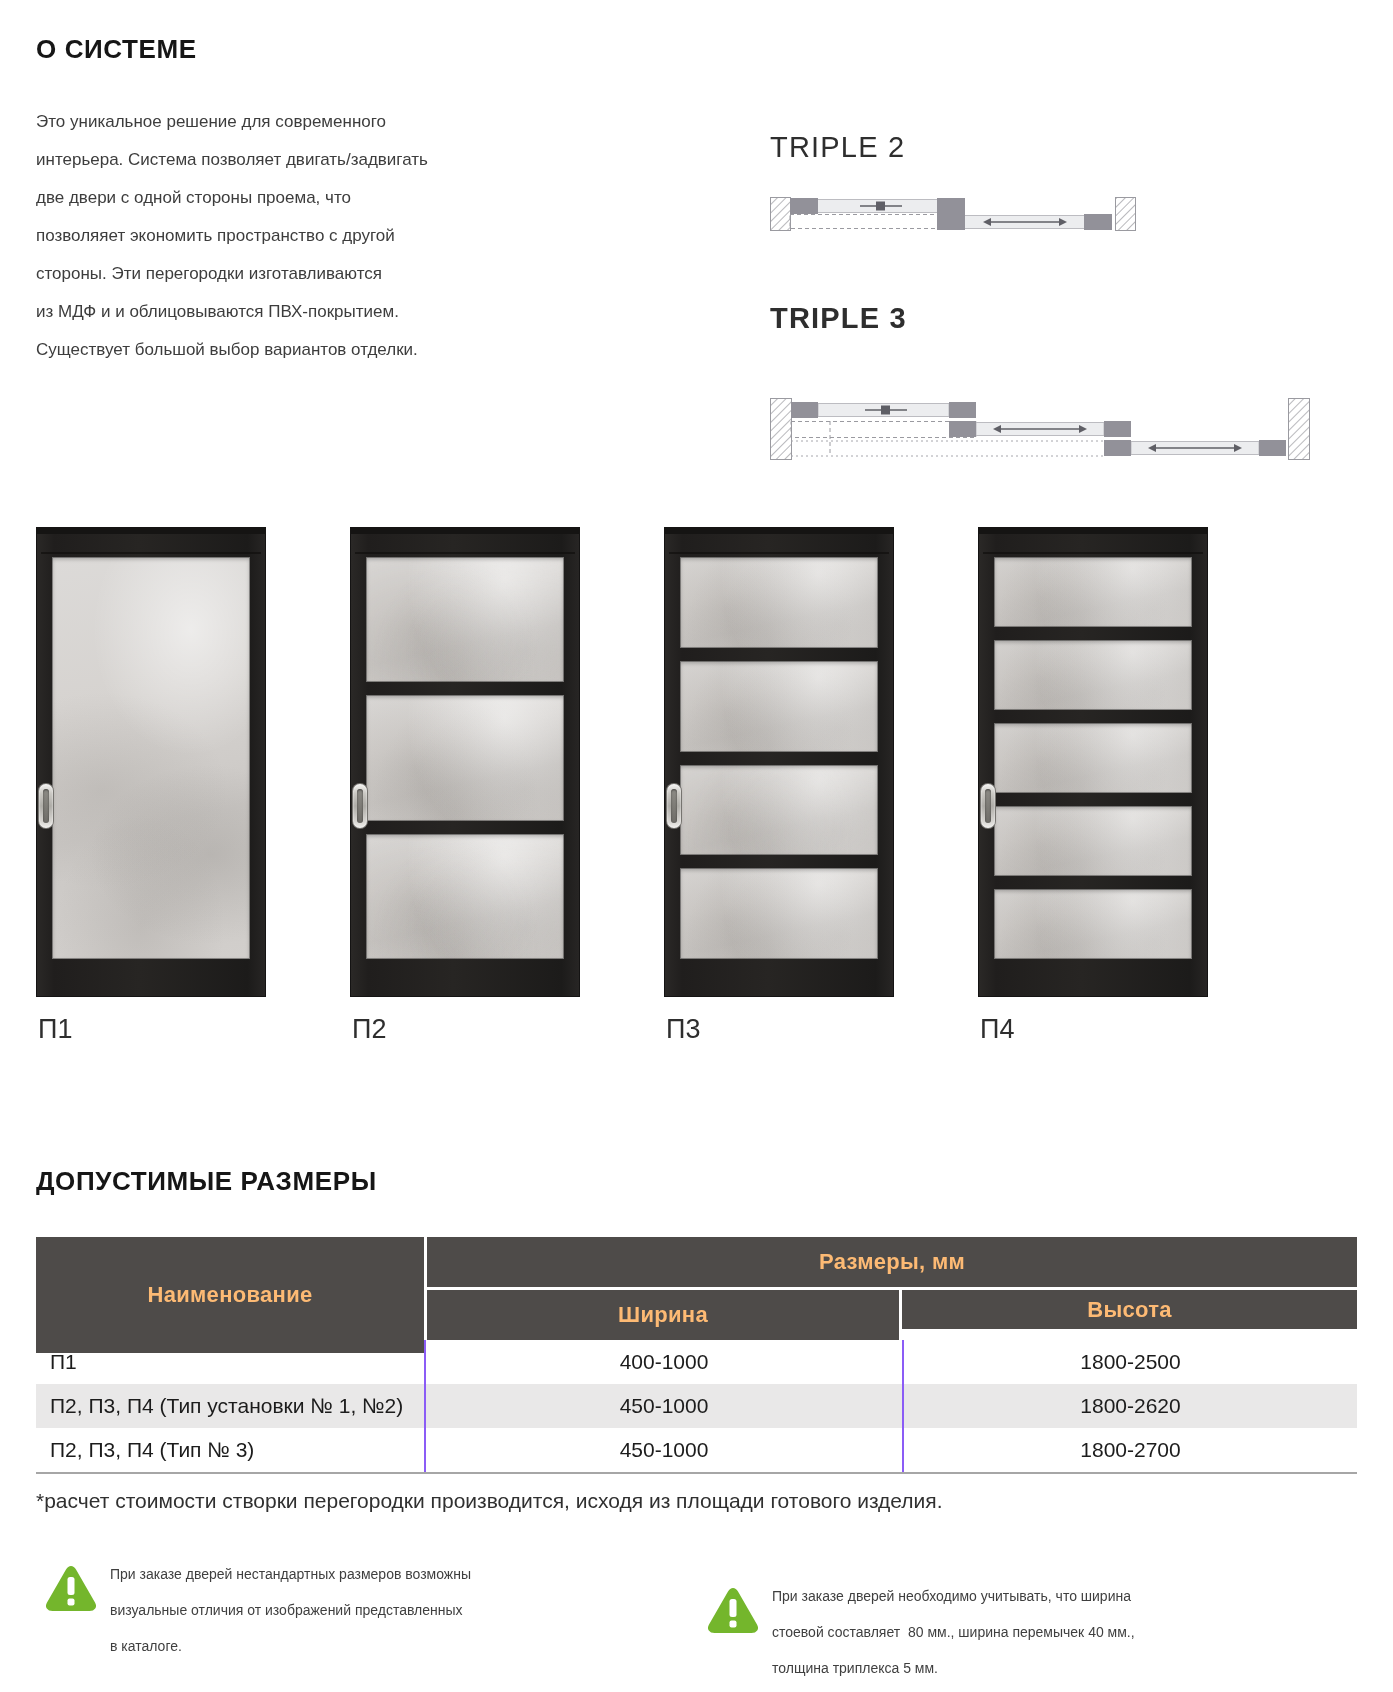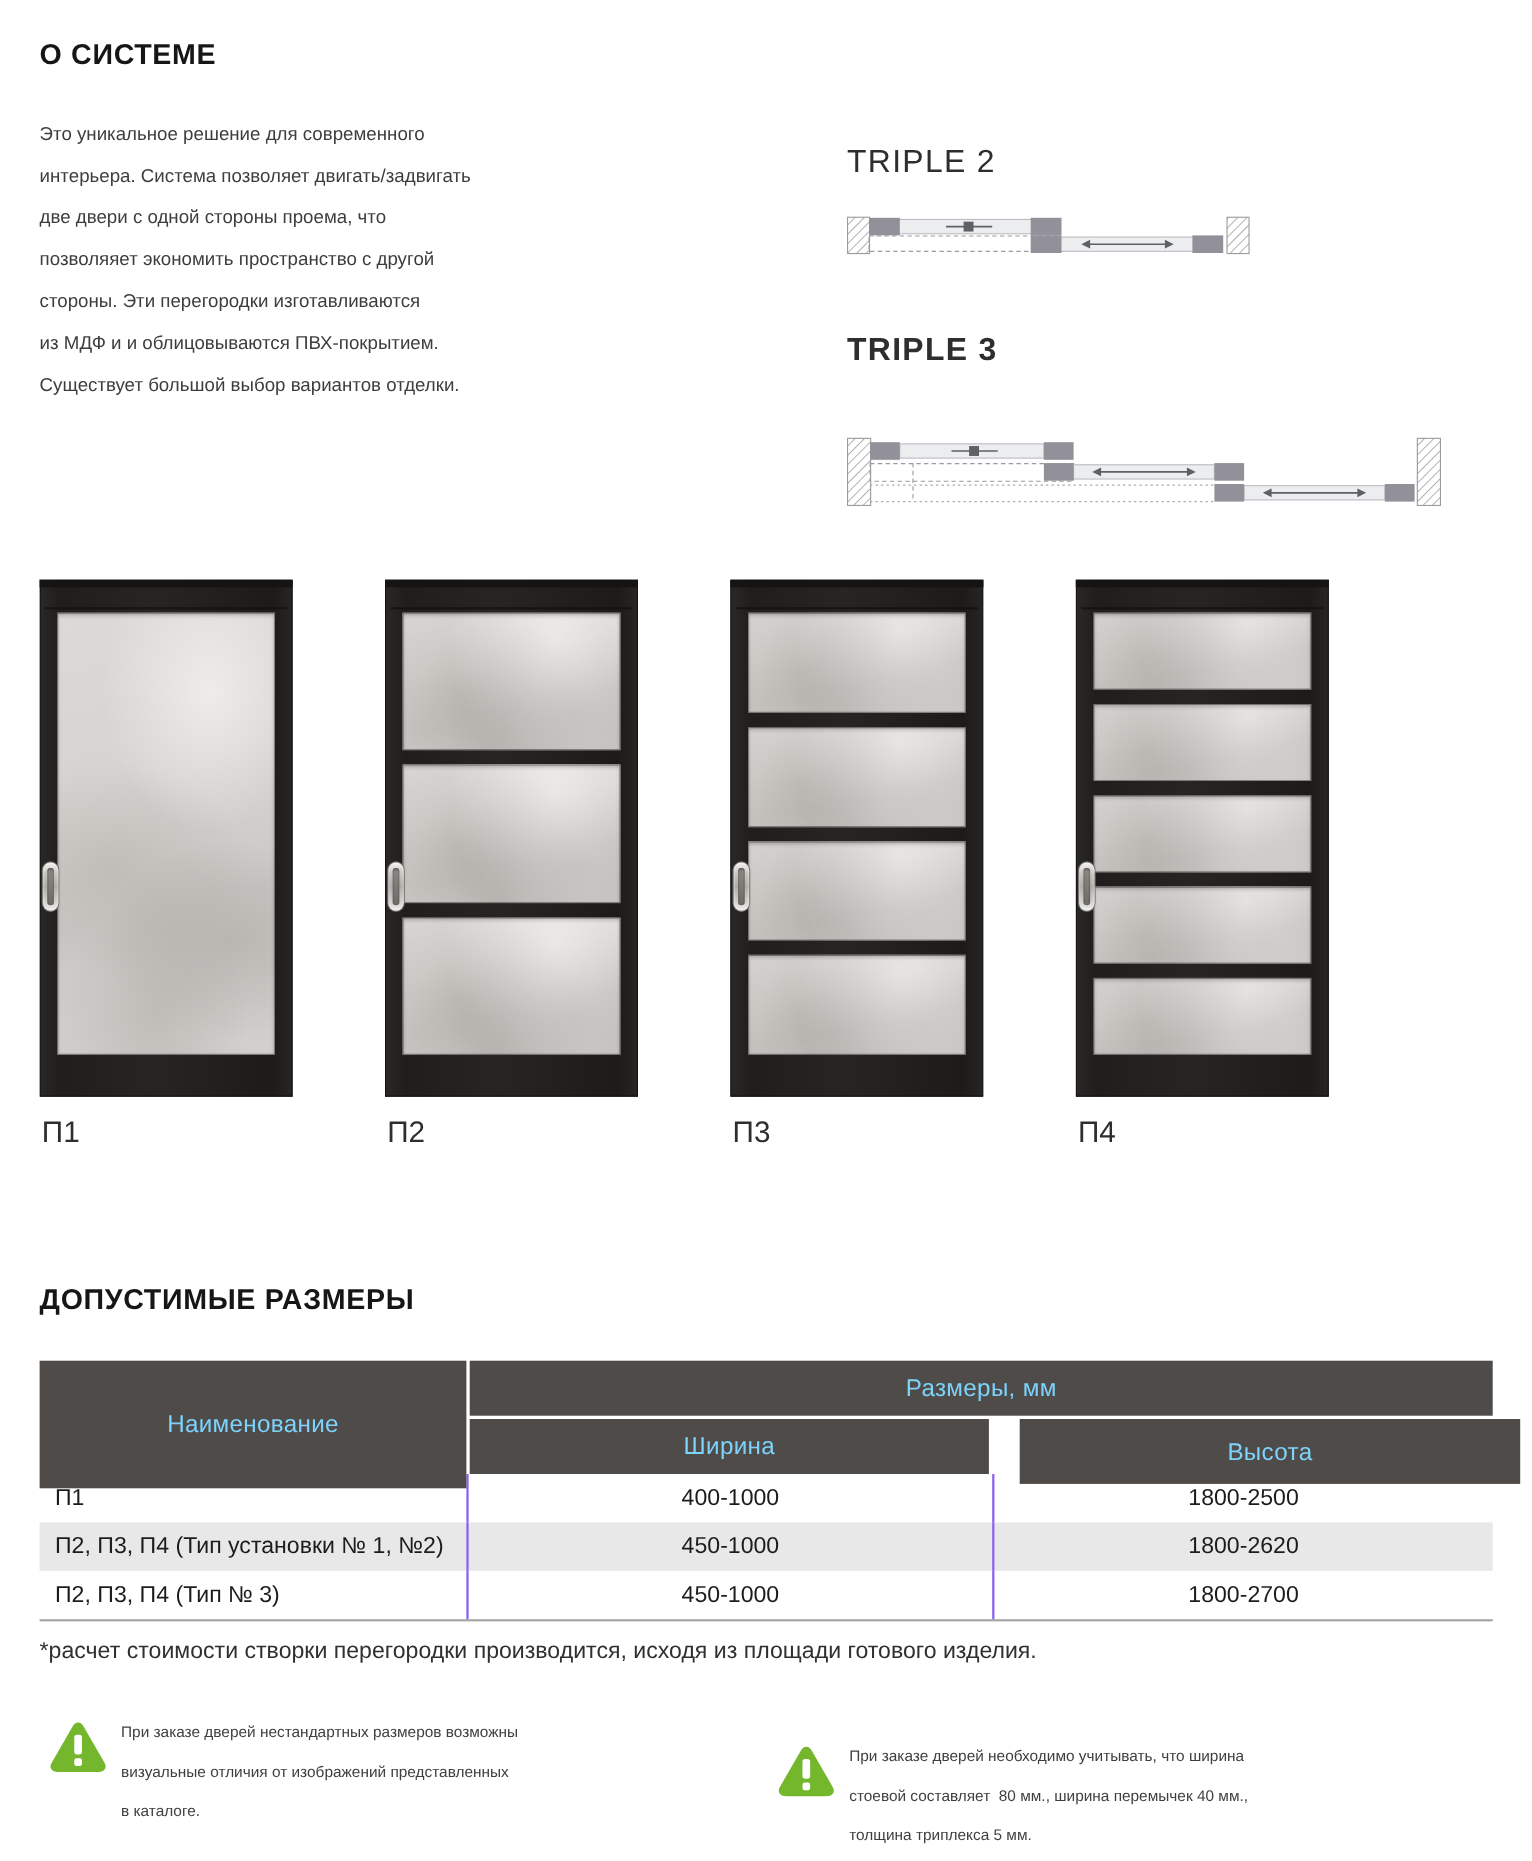--- a/index.html
+++ b/index.html
@@ -42,26 +42,26 @@
   .door-handle{position:absolute;left:3px;top:257px;width:14px;height:44px;border-radius:7px;
     background:linear-gradient(180deg,#f5f4f2,#c9c7c2 22%,#aeaca7 50%,#d6d4d0 84%,#f0efec);
     box-shadow:0 0 0 1px #767470, inset 0 0 2px #ffffff;}
   .door-handle::after{content:'';position:absolute;left:4px;right:4px;top:5px;bottom:5px;border-radius:4px;
     background:linear-gradient(180deg,#8d8b86,#6f6d68);box-shadow:inset 0 1px 2px rgba(0,0,0,.5);}
   .door-label{position:absolute;top:1014px;font-size:27px;color:#2e2e2e;}
 
   
   .sizes-table{position:absolute;left:36px;top:1237px;width:1321px;}
   .tbl-head{position:relative;height:103px;}
-  .th{position:absolute;background:var(--thead,#4e4b49);color:#7dd3fc;font-size:22px;font-weight:400;
+  .th{position:absolute;background:var(--thead,#4e4b49);color:#fdba74;font-size:22px;font-weight:700;
       display:flex;align-items:center;justify-content:center;letter-spacing:.3px;}
   .th.name-h{left:0;top:0;width:388px;height:116px;}
   .th.sizes-h{left:391px;top:0;width:930px;height:50px;}
   .th.width-h{left:391px;top:53px;width:472px;height:50px;}
-  .th.height-h{left:866px;top:53px;width:455px;height:59px;margin-left:25px;}
+  .th.height-h{left:866px;top:53px;width:455px;height:39px;}
   .tbl-body{border-bottom:2px solid #a6a6a6;}
   .tbl-row{display:grid;grid-template-columns:388px 478px 455px;height:44px;}
   .tbl-row.alt{background:var(--rowalt,#e9e8e8);}
   .td{display:flex;align-items:center;justify-content:center;font-size:21px;color:#1c1c1c;}
   .td.name{justify-content:flex-start;padding-left:14px;}
   .td.c2,.td.c3{border-left:2px solid #8b5cf6;}
 
   .footnote{position:absolute;left:36px;top:1489px;font-size:21px;color:#303030;white-space:pre;}
 
   

